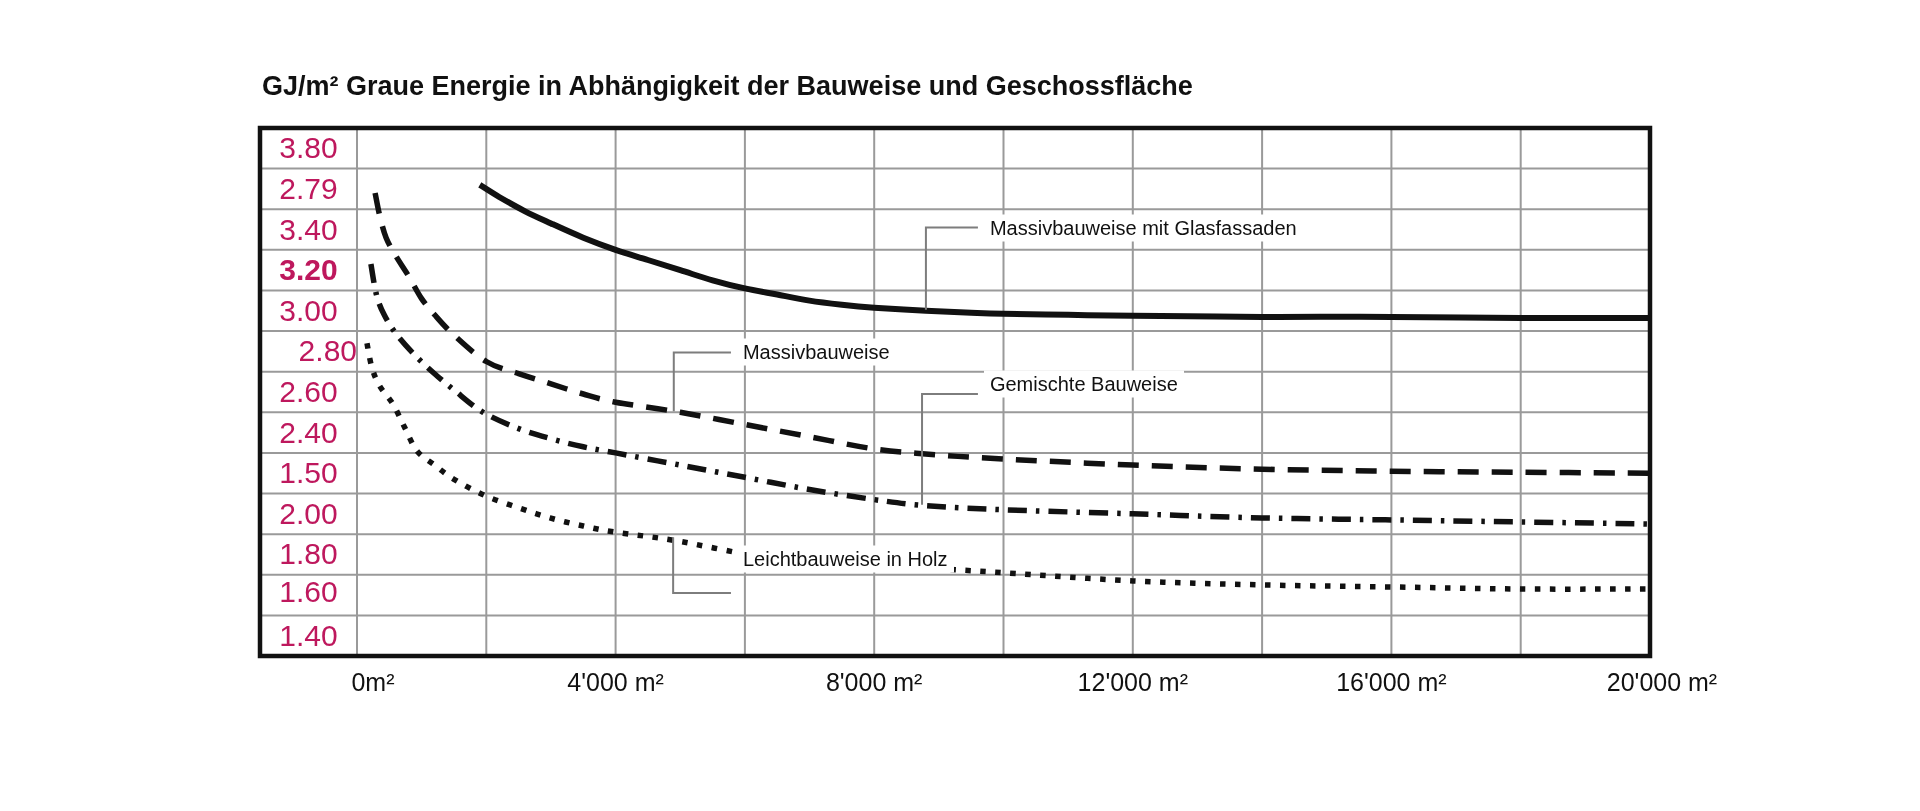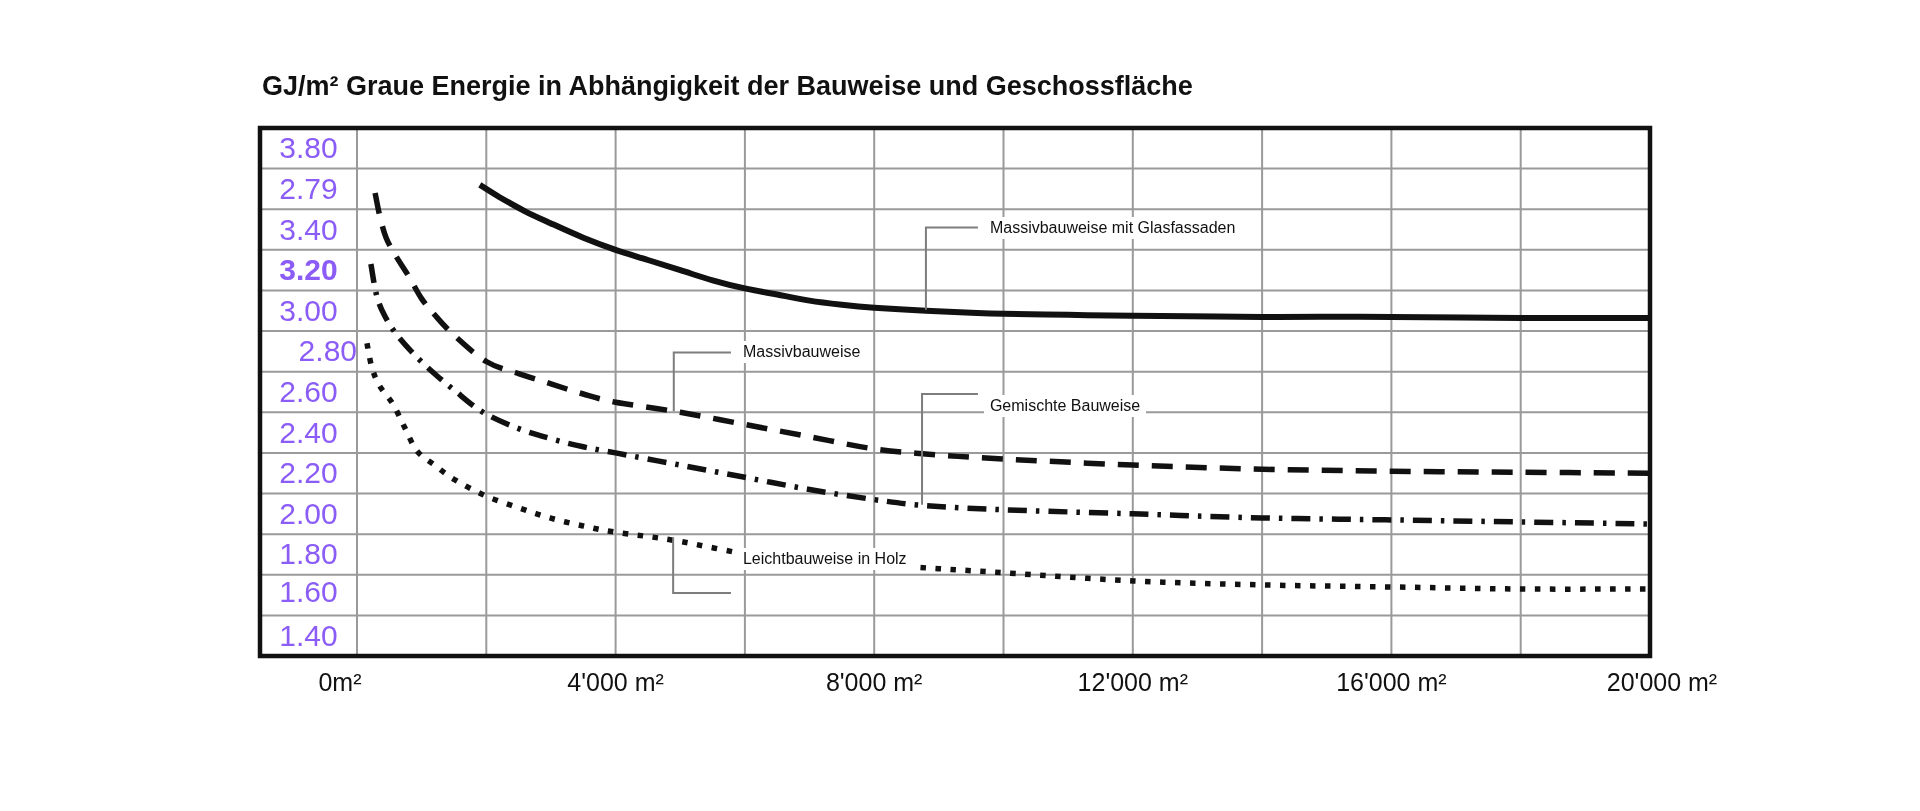--- a/index.html
+++ b/index.html
@@ -9,33 +9,33 @@
   #figure{
     position:relative; width:1920px; height:811px; background:#ffffff; overflow:hidden;
   }
   #chart-title{
     position:absolute; left:262px; top:71px;
     font-size:27px; font-weight:bold; color:#111; white-space:nowrap;
   }
   #plot-svg{ position:absolute; left:0; top:0; }
   .y-tick{
     position:absolute; left:260px; width:97px; height:32px; line-height:32px;
-    text-align:center; font-size:30px; color:#8b5cf6; white-space:nowrap;
+    text-align:center; font-size:30px; color:#be185d; white-space:nowrap;
   }
   .x-tick{
     position:absolute; top:668px; transform:translateX(-50%);
     font-size:25px; color:#111; white-space:nowrap;
   }
   #x-axis-title{
     position:absolute; top:722px; right:265px;
     font-size:26px; font-weight:bold; color:#111; white-space:nowrap;
   }
   .annotation{
     position:absolute; transform:translateY(-50%);
-    font-size:16px; color:#111; white-space:nowrap;
+    font-size:20px; color:#111; white-space:nowrap;
     background:#ffffff; padding:2px 6px;
   }
 </style>
 </head>
 <body>
 
 <div id="figure">
   <div id="chart-title">GJ/m² Graue Energie in Abhängigkeit der Bauweise und Geschossfläche</div>
   <svg id="plot-svg" width="1920" height="811" viewBox="0 0 1920 811">
       <line x1="260" y1="168.6153846153846" x2="1650" y2="168.6153846153846" stroke="#9a9a9a" stroke-width="2"></line>
@@ -72,33 +72,33 @@
     </svg>
   <div id="y-ticks">
       <div class="y-tick" style="top: 132.308px;">3.80</div>
       <div class="y-tick" style="top: 172.923px;">2.79</div>
       <div class="y-tick" style="top: 213.538px;">3.40</div>
       <div class="y-tick" style="top: 254.154px; font-weight: bold;">3.20</div>
       <div class="y-tick" style="top: 294.769px;">3.00</div>
       <div class="y-tick" style="top: 335.385px; text-align: right;">2.80</div>
       <div class="y-tick" style="top: 376px;">2.60</div>
       <div class="y-tick" style="top: 416.615px;">2.40</div>
-      <div class="y-tick" style="top: 457.231px;">2.20</div>
+      <div class="y-tick" style="top: 457.231px;">1.50</div>
       <div class="y-tick" style="top: 497.846px;">2.00</div>
       <div class="y-tick" style="top: 538.462px;">1.80</div>
       <div class="y-tick" style="top: 566px; margin-top: 10px;">1.60</div>
       <div class="y-tick" style="top: 619.692px;">1.40</div>
     </div>
   <div id="x-ticks">
-      <div class="x-tick" style="left: 340px;">0m²</div>
+      <div class="x-tick" style="left: 373px;">0m²</div>
       <div class="x-tick" style="left: 615.6px;">4'000 m²</div>
       <div class="x-tick" style="left: 874.2px;">8'000 m²</div>
       <div class="x-tick" style="left: 1132.8px;">12'000 m²</div>
       <div class="x-tick" style="left: 1391.4px;">16'000 m²</div>
       <div class="x-tick" style="left: 1650px; margin-left: 12px;">20'000 m²</div>
     </div>
   <div id="annotations">
       <div class="annotation" style="left: 983.923px; top: 227.508px;">Massivbauweise mit Glasfassaden</div>
       <div class="annotation" style="left: 736.96px; top: 352.4px;">Massivbauweise</div>
-      <div class="annotation" style="left: 983.923px; top: 406px; text-align: right;">Gemischte Bauweise</div>
+      <div class="annotation" style="left: 983.923px; top: 384px; text-align: right;">Gemischte Bauweise</div>
       <div class="annotation" style="left: 736.96px; top: 559px;">Leichtbauweise in Holz</div>
     </div>
 </div>
 
 </body></html>

